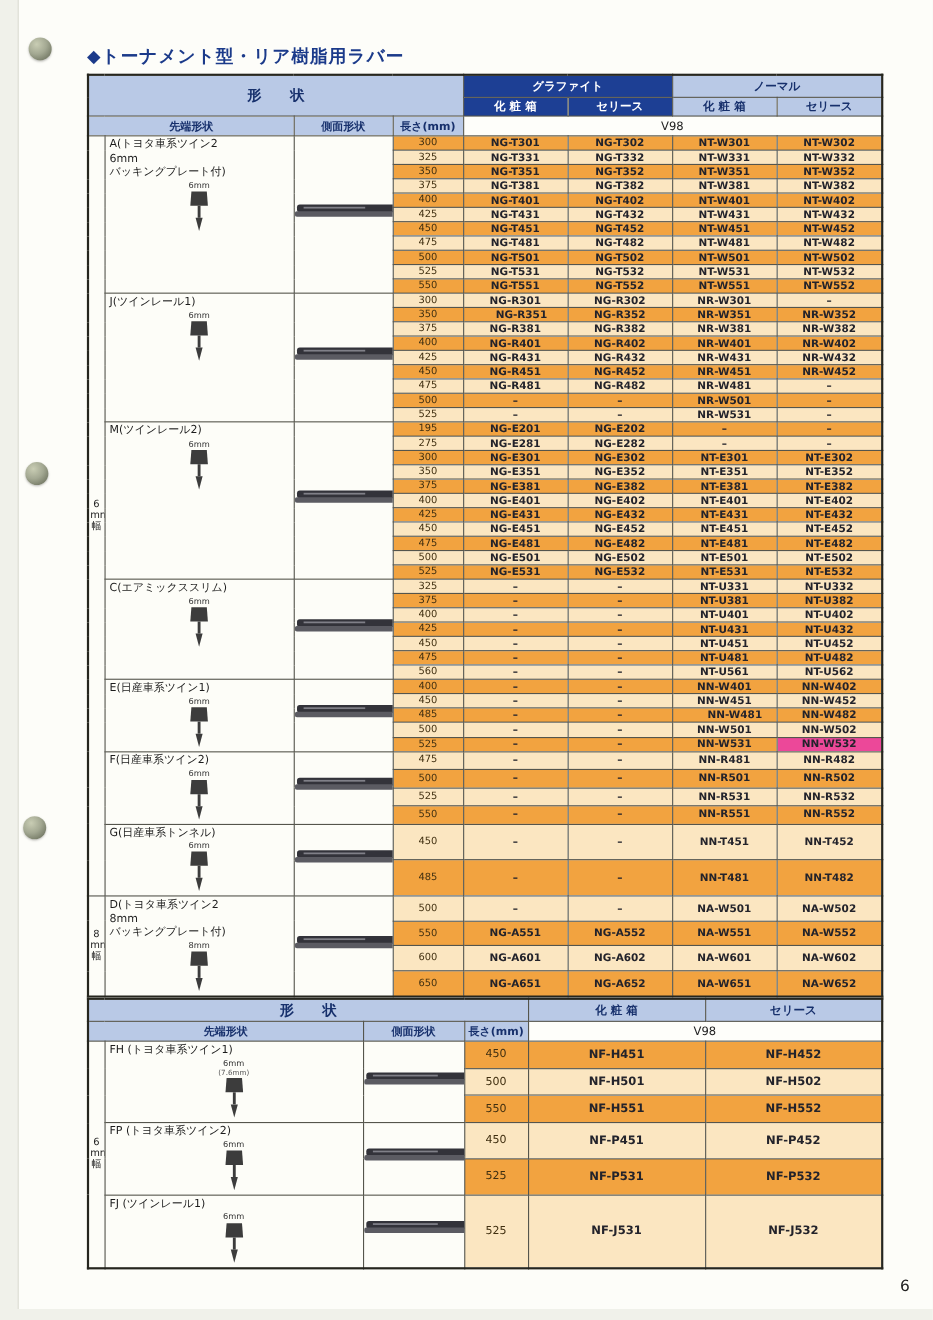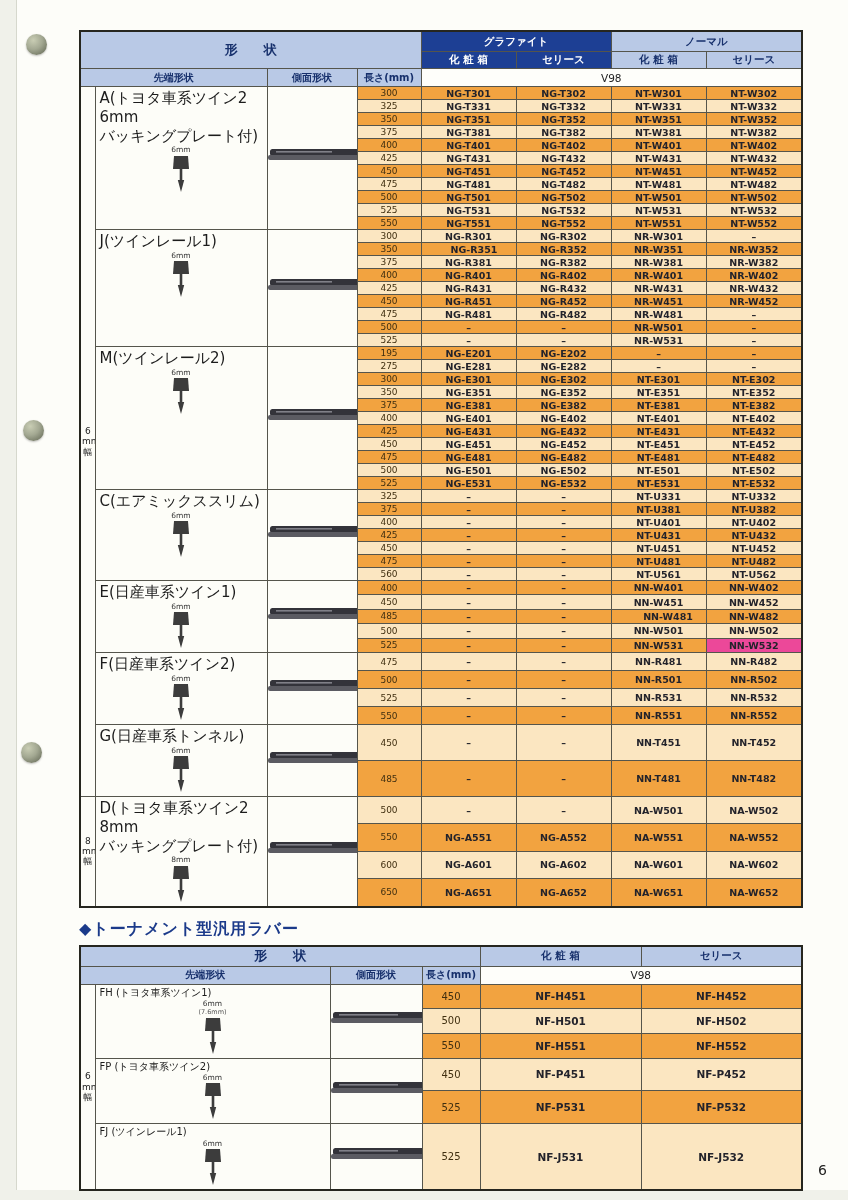--- a/index.html
+++ b/index.html
@@ -43,21 +43,21 @@
   .graph-h{background:#1D3F94;color:#ffffff;font-size:10.5px;height:19px;}
   .graph-h.sub{height:16px;}
   .norm-h{background:#B9C9E6;color:#17306c;font-size:10.5px;}
   .v98{background:#fefefa;color:#222;font-size:10.5px;font-weight:normal;}
 
   tbody td{height:12px;}
   .len{font-size:9px;text-align:center;color:#402f10;}
   .part{font-size:9.5px;font-weight:600;text-align:center;color:#23232b;}
   .part.dash{font-weight:bold;}
   .tip-cell{vertical-align:top;background:#fdfdf8;}
-  .sec-label{font-size:15px;color:#1c1c1c;white-space:pre-line;line-height:1.25;padding:2px 0 0 4px;}
+  .sec-label{font-size:10px;color:#1c1c1c;white-space:pre-line;line-height:1.25;padding:2px 0 0 4px;}
   .pin-wrap{text-align:center;margin-top:1px;line-height:1;}
   .pin{font-size:7.5px;color:#333;line-height:1.1;}
   .pinsub{font-size:6.5px;color:#555;}
   .side-cell{text-align:center;background:#fdfdf8;vertical-align:middle;}
   .band-cell{background:#fdfdf8;text-align:center;font-size:9px;color:#222;line-height:1.15;vertical-align:middle;padding:0 1px;}
 
   
   #t1 tr.si-6 td{height:22px;}
   #t1 tr.si-7 td{height:14px;}
   #t2 tbody td{height:20px;}
@@ -72,20 +72,21 @@
 <body>
 
 <div class="page">
   <div class="hole hole1"></div>
   <div class="hole hole2"></div>
   <div class="hole hole3"></div>
 
   <div class="content">
 
 
+    <div class="sec-heading">◆トーナメント型・リア樹脂用ラバー</div>
 
     <table id="t1">
       <colgroup>
         <col style="width:15px">
           <col style="width:172px">
           <col style="width:90px">
           <col style="width:64px">
         <col style="width:95px">
           <col style="width:95px">
           <col style="width:95px">
@@ -588,21 +589,20 @@
           <tr class="si-7">
             <td class="len" style="background: rgb(242, 163, 64);">650</td>
             <td class="part" style="background: rgb(242, 163, 64);">NG-A651</td>
             <td class="part" style="background: rgb(242, 163, 64);">NG-A652</td>
             <td class="part" style="background: rgb(242, 163, 64);">NA-W651</td>
             <td class="part" style="background: rgb(242, 163, 64);">NA-W652</td>
           </tr>
         </tbody>
     </table>
 
-    <div class="sec-heading">◆トーナメント型汎用ラバー</div>
 
     <table id="t2">
       <colgroup>
         <col style="width:15px">
           <col style="width:235px">
           <col style="width:92px">
         <col style="width:58px">
           <col style="width:161px">
           <col style="width:161px">
       </colgroup>

